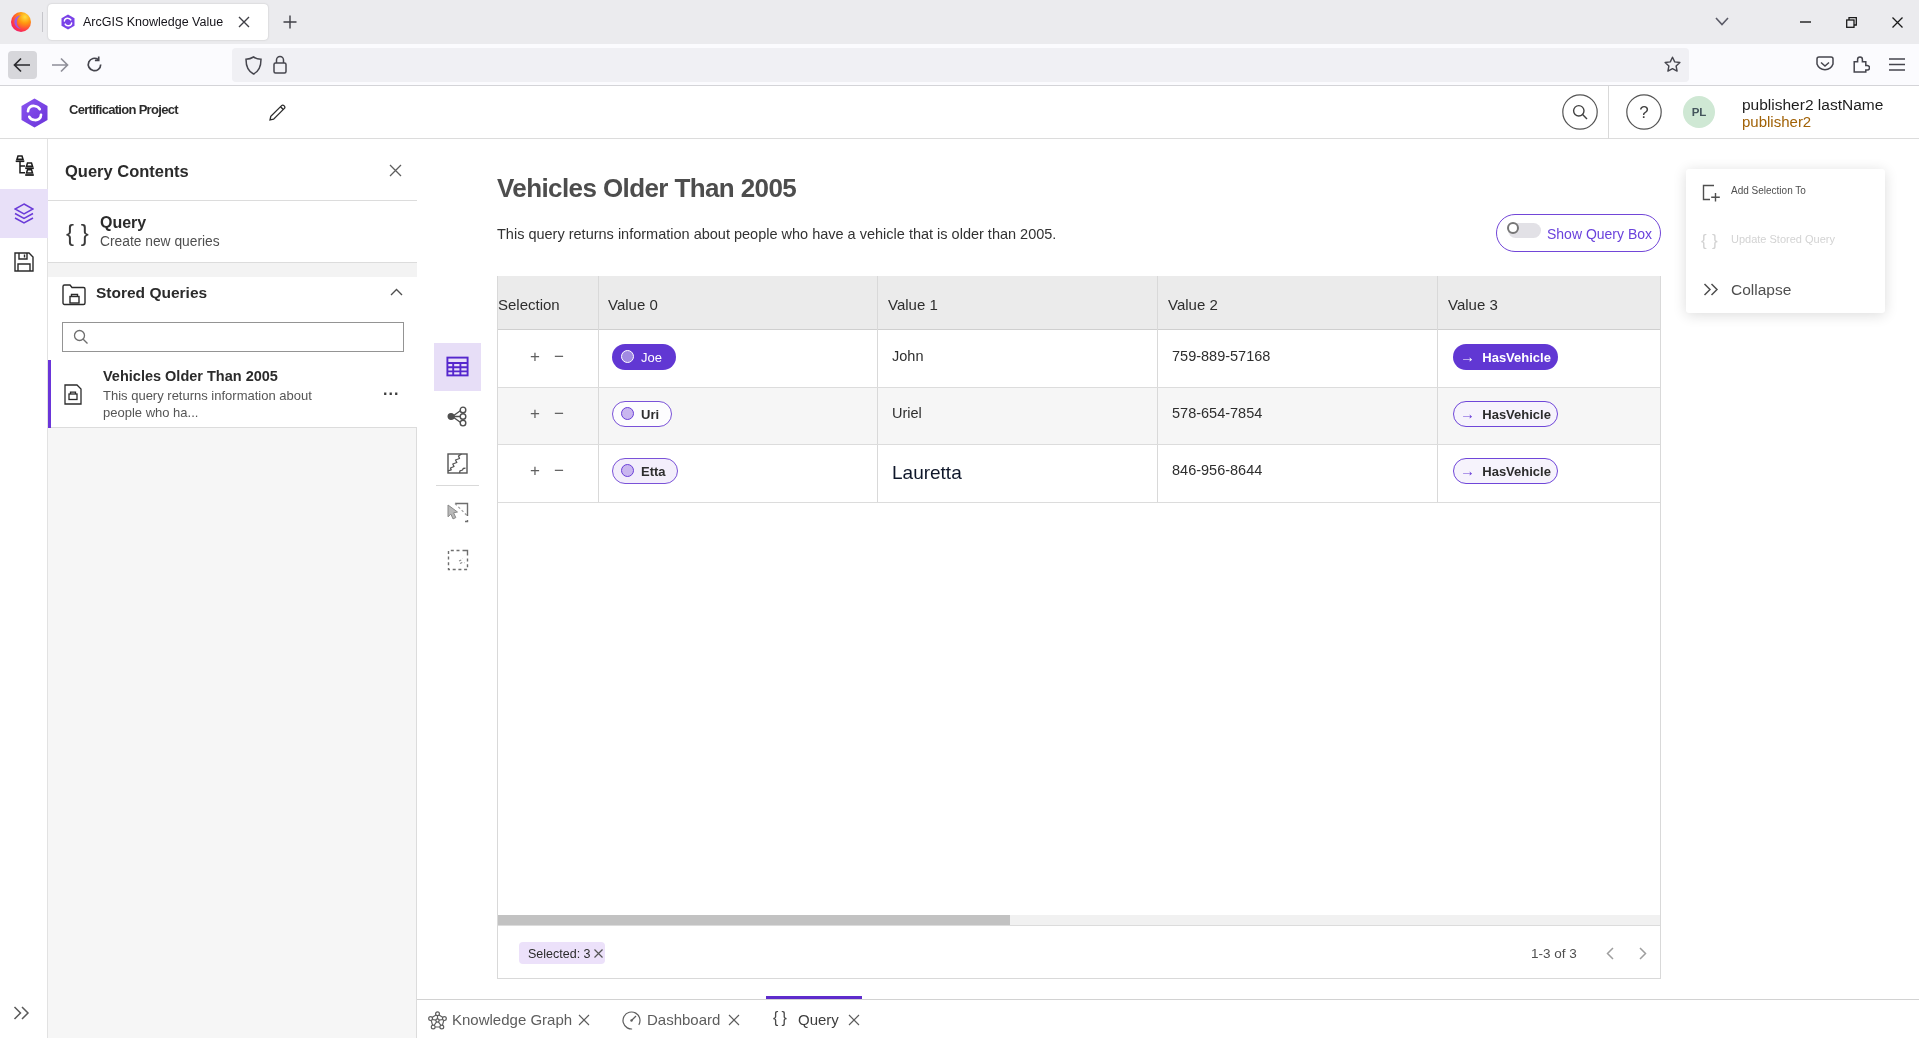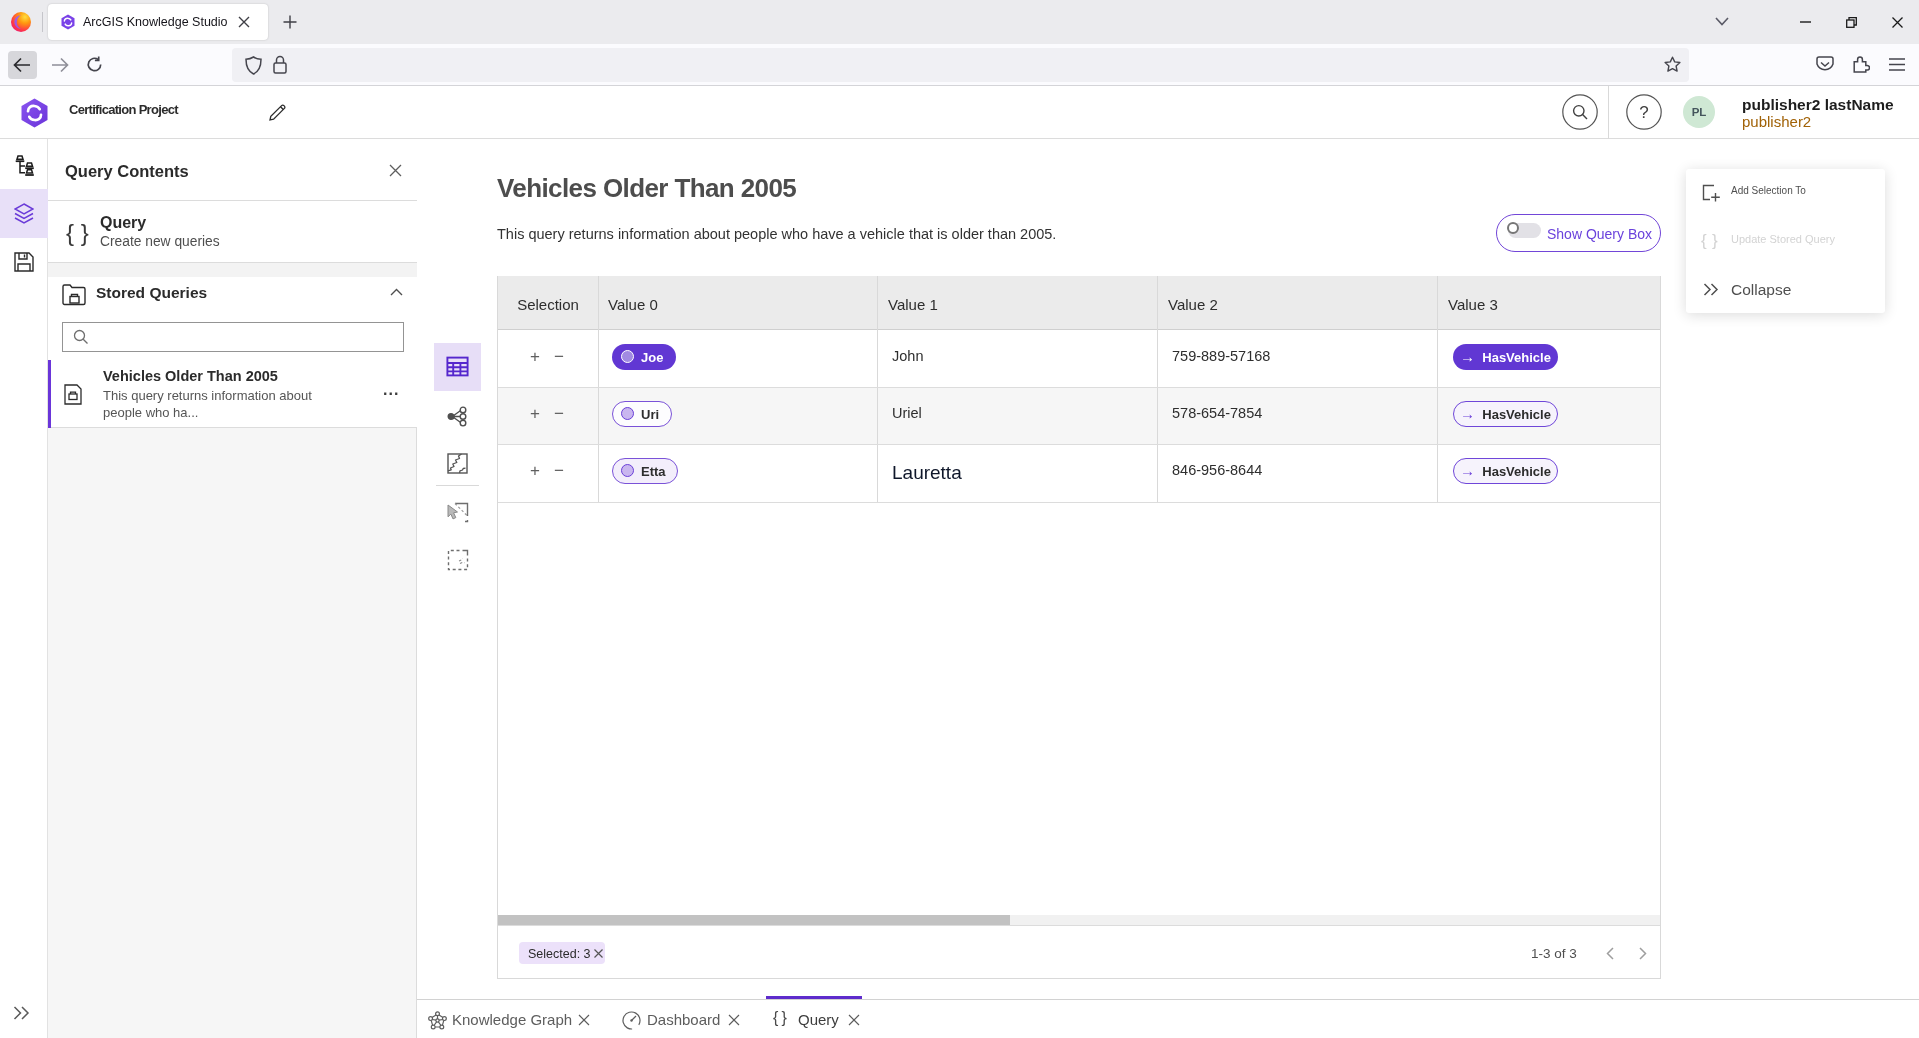--- a/index.html
+++ b/index.html
@@ -36,21 +36,21 @@
     </defs>
     <circle cx="10" cy="10" r="10" fill="url(#ffo)"></circle>
     <path d="M10 3.2 C6 3.2 3.4 6.3 3.4 10 C3.4 13.8 6.4 16.8 10 16.8 C7.4 15.6 5.8 13.3 5.8 10.4 C5.8 7 7.7 4.4 10 3.2 Z" fill="#9059ff" opacity="0.85"></path>
   </svg>
   <div class="abs" style="left:42px;top:12px;width:1px;height:20px;background:#c5c5ca"></div>
   <div class="abs" id="tab"></div>
   <svg class="abs" style="left:60px;top:14px" width="16" height="16" viewBox="0 0 16 16">
     <path d="M8 0.5 L14.5 4.25 L14.5 11.75 L8 15.5 L1.5 11.75 L1.5 4.25 Z" fill="#7a42e8"></path>
     <path d="M4.4 7 C4.4 5 6 4 7.9 4.2 C9.2 4.3 10.3 4.9 10.8 5.9 M11.6 9 C11.6 11 10 12 8.1 11.8 C6.8 11.7 5.7 11.1 5.2 10.1" fill="none" stroke="#fff" stroke-width="1.5" stroke-linecap="round"></path>
   </svg>
-  <div class="abs" style="left:83px;top:15px;font-size:12.5px;color:#15141a">ArcGIS Knowledge Studio</div>
+  <div class="abs" style="left:83px;top:15px;font-size:12.5px;color:#15141a">ArcGIS Knowledge Value</div>
   <svg class="abs" style="left:238px;top:16px" width="12" height="12" viewBox="0 0 12 12">
       <path d="M1 1 L11 11 M11 1 L1 11" stroke="#3f3f46" stroke-width="1.4"></path>
     </svg>
   <svg class="abs" style="left:283px;top:15px" width="14" height="14" viewBox="0 0 14 14">
       <path d="M7 0.5 V13.5 M0.5 7 H13.5" stroke="#3f3f46" stroke-width="1.4"></path>
     </svg>
   <svg class="abs" style="left:1715px;top:17px" width="14" height="9" viewBox="0 0 14 9">
       <path d="M1 1 L7 7.5 L13 1" stroke="#5a5a66" stroke-width="1.6" fill="none"></path>
     </svg>
   <svg class="abs" style="left:1800px;top:21px" width="11" height="2" viewBox="0 0 11 2">
@@ -119,21 +119,21 @@
       <circle cx="18" cy="18" r="17.2" fill="none" stroke="#555" stroke-width="1.2"></circle>
       <circle cx="16.8" cy="16.8" r="5.2" fill="none" stroke="#404040" stroke-width="1.4"></circle>
       <path d="M20.6 20.6 L25 25" stroke="#404040" stroke-width="1.4"></path>
     </svg>
   <div class="abs" style="left:1608px;top:86px;width:1px;height:53px;background:#d9d9d9"></div>
   <svg class="abs" style="left:1626px;top:94px" width="36" height="36" viewBox="0 0 36 36">
       <circle cx="18" cy="18" r="17.2" fill="none" stroke="#555" stroke-width="1.2"></circle>
       <text x="18" y="24" font-size="17" fill="#404040" text-anchor="middle" font-family="Liberation Sans">?</text>
     </svg>
   <div class="abs" style="left:1683px;top:96px;width:32px;height:32px;border-radius:50%;background:#cfe8d4;color:#44555c;font-size:11.5px;font-weight:bold;text-align:center;line-height:32px">PL</div>
-  <div class="abs" style="left:1742px;top:96px;font-size:15.5px;font-weight:bold;color:#1d1d1d">publisher2 lastName</div>
+  <div class="abs" style="left:1742px;top:96px;font-size:15.5px;font-weight:normal;color:#1d1d1d">publisher2 lastName</div>
   <div class="abs" style="left:1742px;top:113px;font-size:15px;color:#a16207">publisher2</div>
 
   <div class="abs" id="rail"></div>
   <svg class="abs" style="left:14px;top:155px" width="22" height="21" viewBox="0 0 22 21">
     <defs>
         <g id="mnode" fill="none" stroke="#1d1d1d" stroke-width="1.5">
       <path d="M-3 -0.8 L-2 -4 H2 L3 -0.8 Z"></path>
       <path d="M-4.3 1.2 H4.3" stroke-width="1.8"></path>
     </g>
       </defs>
@@ -249,36 +249,36 @@
   <div class="abs" style="left:497px;top:276px;width:1164px;height:703px;border:1px solid #d9d9d9;background:#fff"></div>
   <div class="abs" style="left:498px;top:276px;width:1162px;height:54px;background:#ebebeb;border-bottom:1px solid #cfcfcf"></div>
   <div class="abs" style="left:498px;top:387px;width:1162px;height:58px;background:#f6f6f6"></div>
   <div class="abs" style="left:598px;top:276px;width:1px;height:226px;background:#d9d9d9"></div>
   <div class="abs" style="left:877px;top:276px;width:1px;height:226px;background:#d9d9d9"></div>
   <div class="abs" style="left:1157px;top:276px;width:1px;height:226px;background:#d9d9d9"></div>
   <div class="abs" style="left:1437px;top:276px;width:1px;height:226px;background:#d9d9d9"></div>
   <div class="abs" style="left:498px;top:387px;width:1162px;height:1px;background:#dcdcdc"></div>
   <div class="abs" style="left:498px;top:444px;width:1162px;height:1px;background:#dcdcdc"></div>
   <div class="abs" style="left:498px;top:502px;width:1162px;height:1px;background:#dcdcdc"></div>
-  <div class="abs" style="left:498px;top:296px;width:100px;text-align:center;font-size:15px;color:#2e2e2e">Selection</div>
+  <div class="abs" style="left:498px;top:296px;width:100px;text-align:left;font-size:15px;color:#2e2e2e">Selection</div>
   <div class="abs" style="left:608px;top:296px;font-size:15px;color:#2e2e2e">Value 0</div>
   <div class="abs" style="left:888px;top:296px;font-size:15px;color:#2e2e2e">Value 1</div>
   <div class="abs" style="left:1168px;top:296px;font-size:15px;color:#2e2e2e">Value 2</div>
   <div class="abs" style="left:1448px;top:296px;font-size:15px;color:#2e2e2e">Value 3</div>
 
   <div class="abs" style="left:530px;top:347px;font-size:17px;color:#5f5f5f">+</div>
   <div class="abs" style="left:554px;top:347px;font-size:17px;color:#5f5f5f">−</div>
   <div class="abs" style="left:530px;top:404px;font-size:17px;color:#5f5f5f">+</div>
   <div class="abs" style="left:554px;top:404px;font-size:17px;color:#5f5f5f">−</div>
   <div class="abs" style="left:530px;top:461px;font-size:17px;color:#5f5f5f">+</div>
   <div class="abs" style="left:554px;top:461px;font-size:17px;color:#5f5f5f">−</div>
 
   <div class="abs" style="left:612px;top:344px;width:64px;height:26px;background:#6137d3;border-radius:13px"></div>
   <div class="abs" style="left:621px;top:350px;width:13px;height:13px;border-radius:50%;background:#a18ae2;border:1.5px solid #fff"></div>
-  <div class="abs" style="left:641px;top:350px;font-size:13px;font-weight:bold;color:#fff">Joe</div>
+  <div class="abs" style="left:641px;top:350px;font-size:13px;font-weight:normal;color:#fff">Joe</div>
   <div class="abs" style="left:612px;top:401px;width:60px;height:26px;background:#fdfdfe;border:1.5px solid #7a52d8;border-radius:13px"></div>
   <div class="abs" style="left:621px;top:407px;width:13px;height:13px;border-radius:50%;background:#c9b6ef;border:1.5px solid #6a3fd8"></div>
   <div class="abs" style="left:641px;top:407px;font-size:13px;font-weight:bold;color:#2e2e2e">Uri</div>
   <div class="abs" style="left:612px;top:458px;width:66px;height:26px;background:#f3eefb;border:1.5px solid #7a52d8;border-radius:13px"></div>
   <div class="abs" style="left:621px;top:464px;width:13px;height:13px;border-radius:50%;background:#c9b6ef;border:1.5px solid #6a3fd8"></div>
   <div class="abs" style="left:641px;top:464px;font-size:13px;font-weight:bold;color:#2e2e2e">Etta</div>
 
   <div class="abs" style="left:892px;top:348px;font-size:14.5px;color:#2e2e2e">John</div>
   <div class="abs" style="left:892px;top:405px;font-size:14.5px;color:#2e2e2e">Uriel</div>
   <div class="abs" style="left:892px;top:462px;font-size:19px;color:#0f172a">Lauretta</div>

